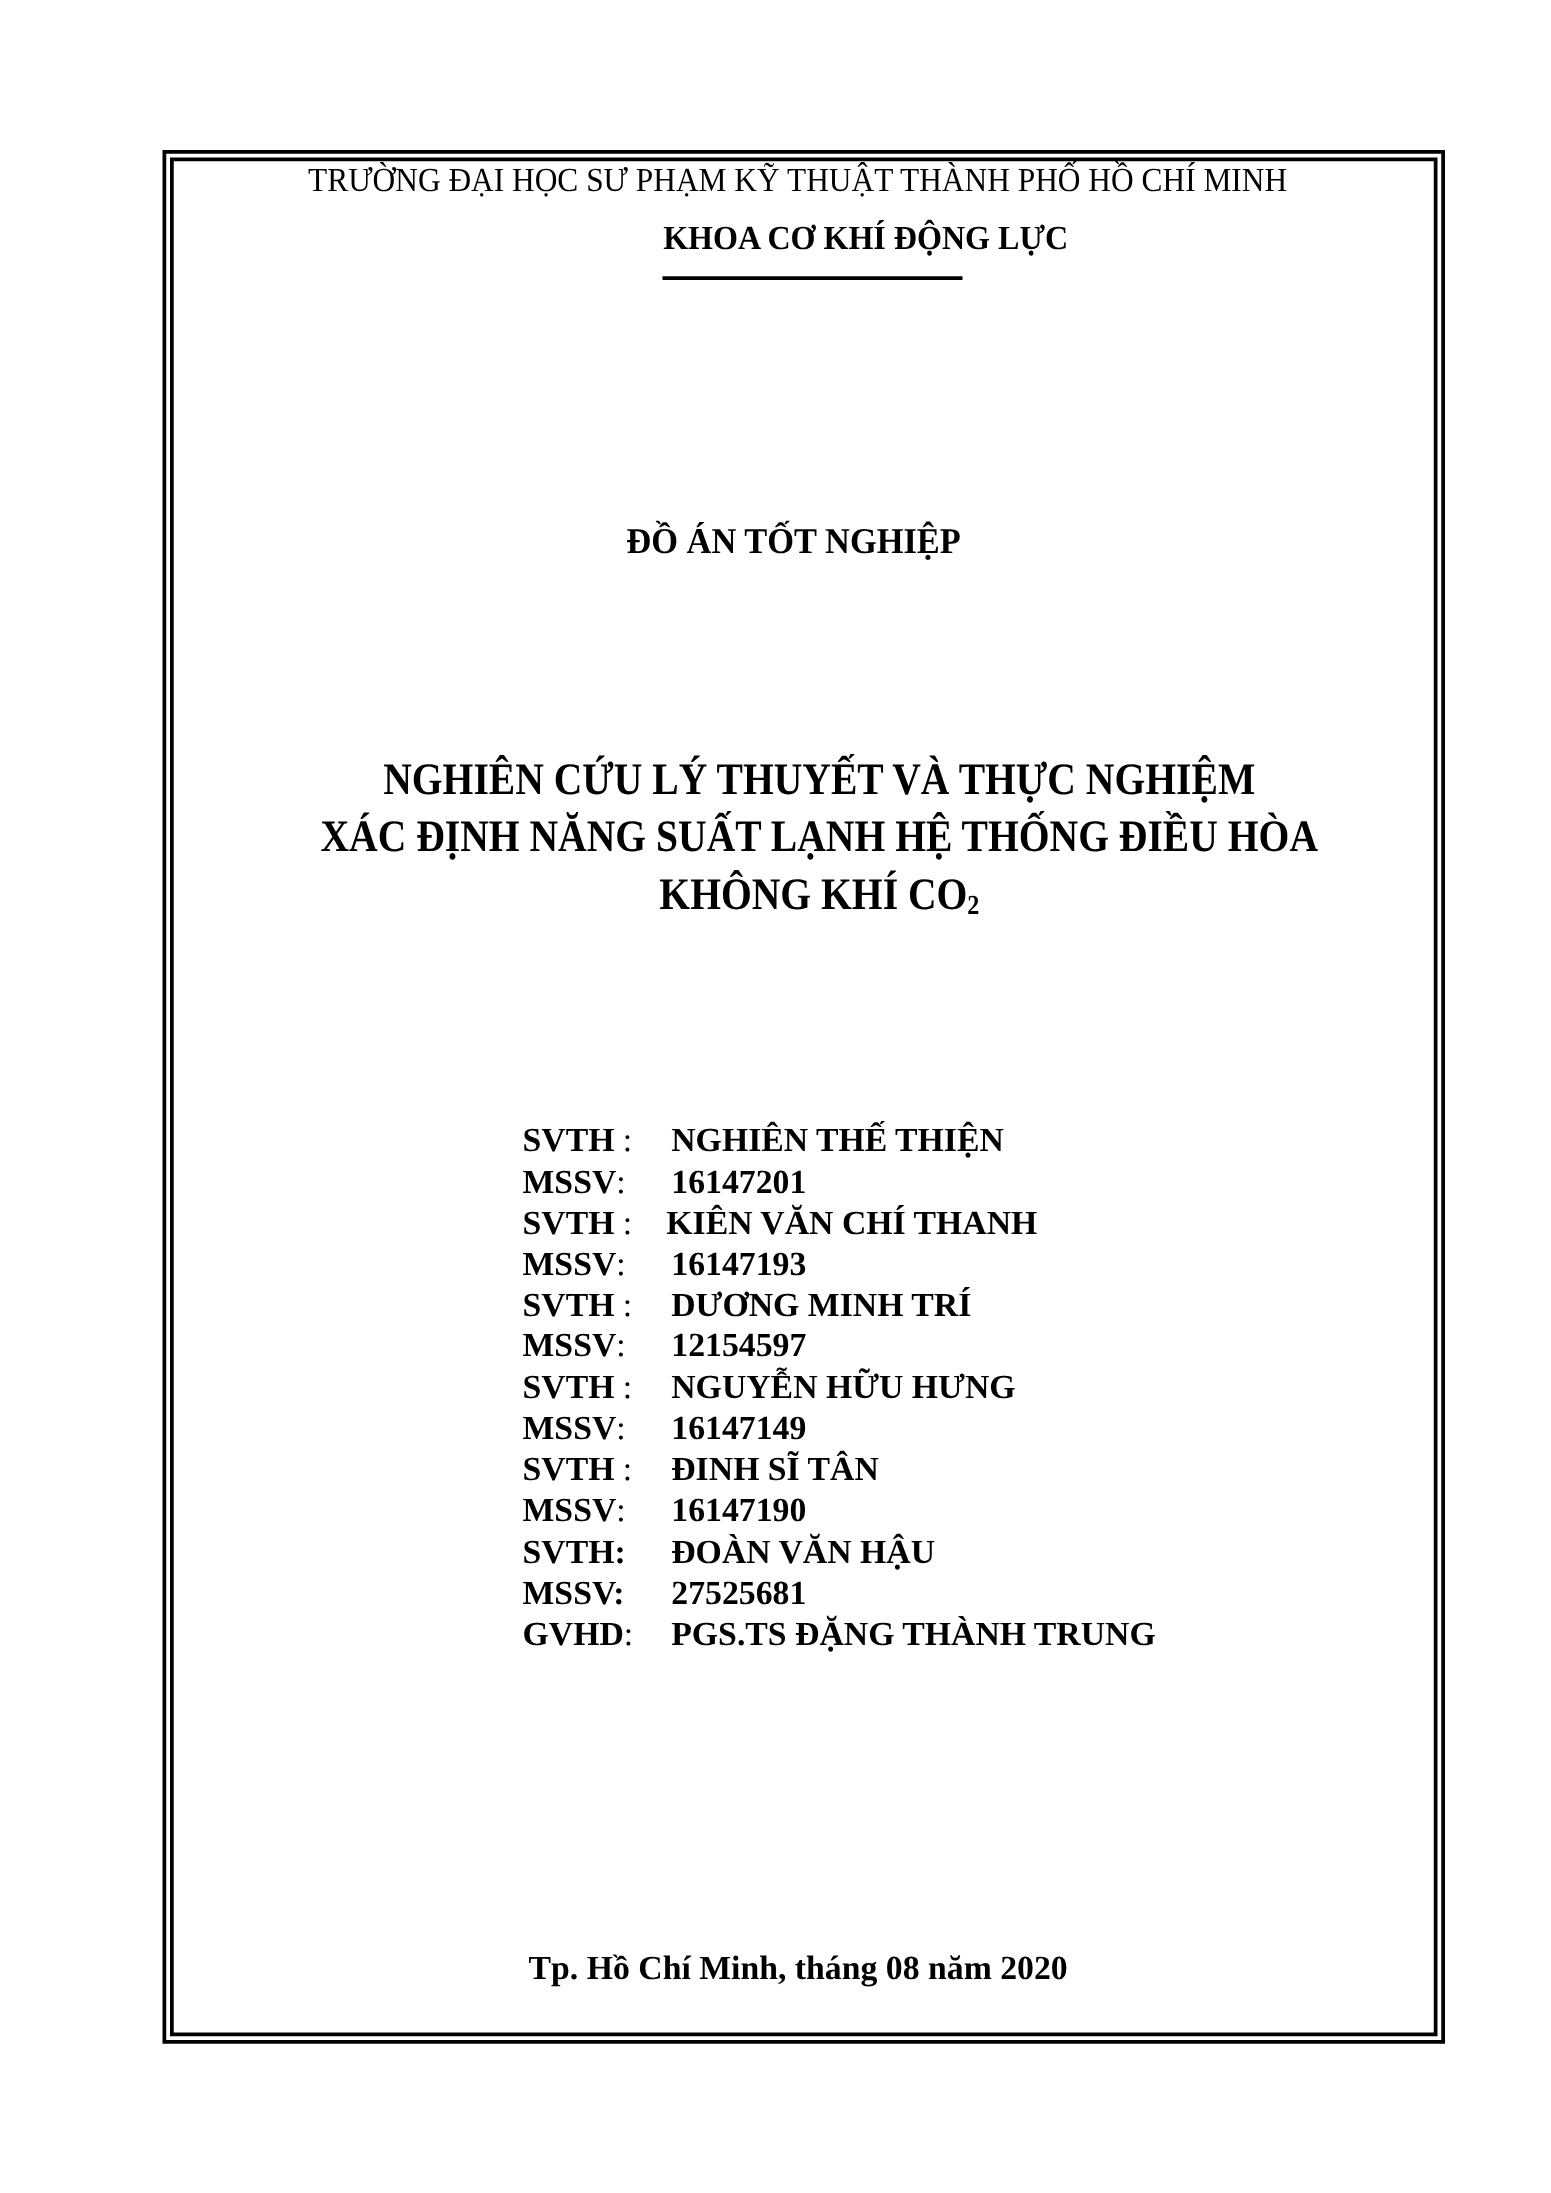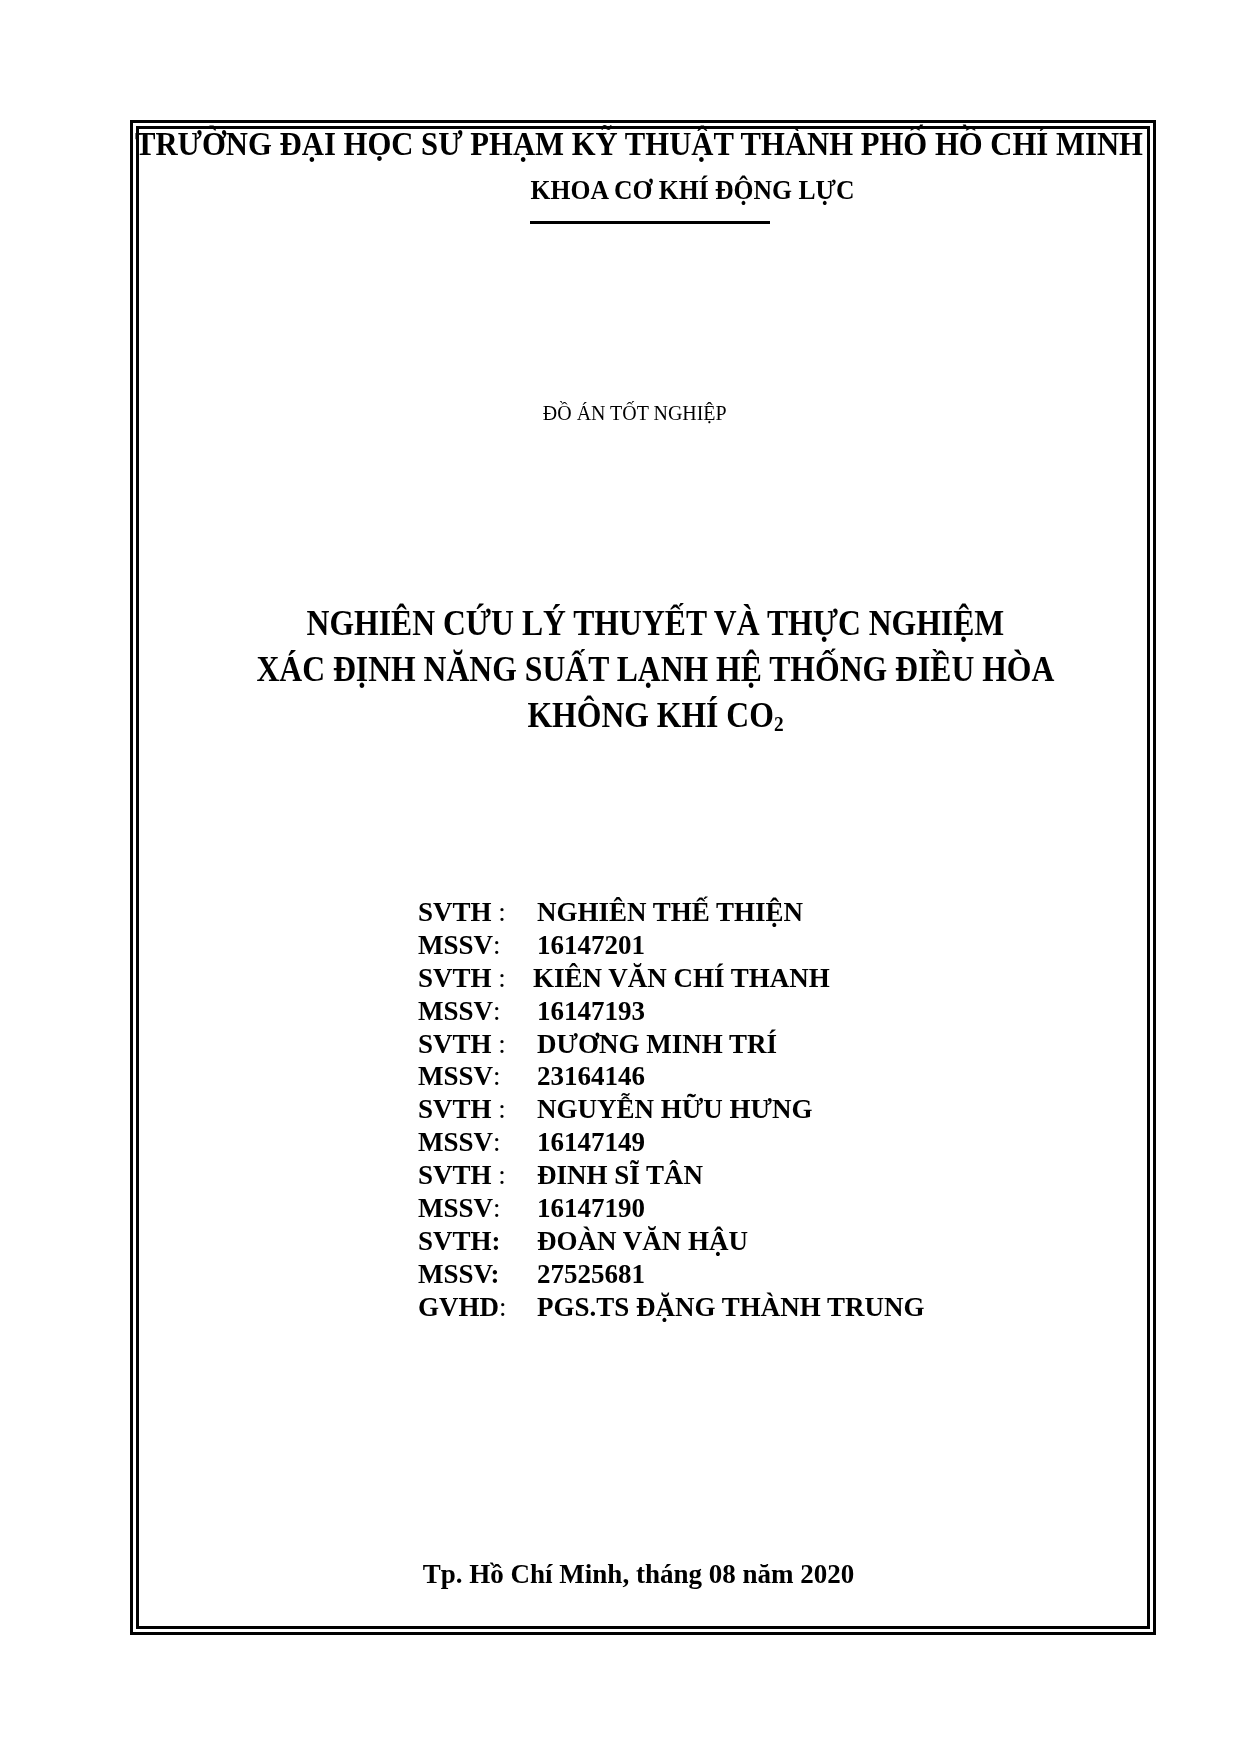--- a/index.html
+++ b/index.html
@@ -39,46 +39,46 @@
     width: 1241px;
     text-align: center;
     white-space: nowrap;
   }
   .line > span {
     display: inline-block;
     transform-origin: center center;
   }
   .university {
     top: 128px;
-    font-size: 33px;
+    font-size: 27px;
     line-height: 32px;
-    font-weight: bold;
+    font-weight: normal;
   }
   .university > span { transform: scaleX(0.93); margin-left: 36px; }
   .faculty {
     top: 174px;
     font-size: 27px;
     line-height: 32px;
     font-weight: bold;
     padding-left: 37px;
   }
   .faculty > span { transform: scaleX(0.95); margin-left: 70px; }
   .divider {
     position: absolute;
     left: 530px;
     top: 221px;
     width: 240px;
     height: 3px;
     background: #000;
   }
   .doc-type {
-    top: 396px;
-    font-size: 21px;
+    top: 416px;
+    font-size: 29px;
     line-height: 34px;
-    font-weight: normal;
+    font-weight: bold;
   }
   .doc-type > span { transform: scaleX(0.95); margin-left: 28px; }
   .title {
     font-size: 36px;
     line-height: 46px;
     font-weight: bold;
   }
   .title > span { transform: scaleX(0.88); margin-left: 70px; }
   .title-1 { top: 600px; }
   .title-2 { top: 646px; }
@@ -169,21 +169,21 @@
   <div class="team-row">
     <span class="team-label"><span>MSSV</span><span class="colon">:</span></span>
     <span class="team-value">16147193</span>
   </div>
   <div class="team-row">
     <span class="team-label"><span>SVTH</span><span class="colon"> :</span></span>
     <span class="team-value">DƯƠNG MINH TRÍ</span>
   </div>
   <div class="team-row">
     <span class="team-label"><span>MSSV</span><span class="colon">:</span></span>
-    <span class="team-value">23164146</span>
+    <span class="team-value">12154597</span>
   </div>
   <div class="team-row">
     <span class="team-label"><span>SVTH</span><span class="colon"> :</span></span>
     <span class="team-value">NGUYỄN HỮU HƯNG</span>
   </div>
   <div class="team-row">
     <span class="team-label"><span>MSSV</span><span class="colon">:</span></span>
     <span class="team-value">16147149</span>
   </div>
   <div class="team-row">

